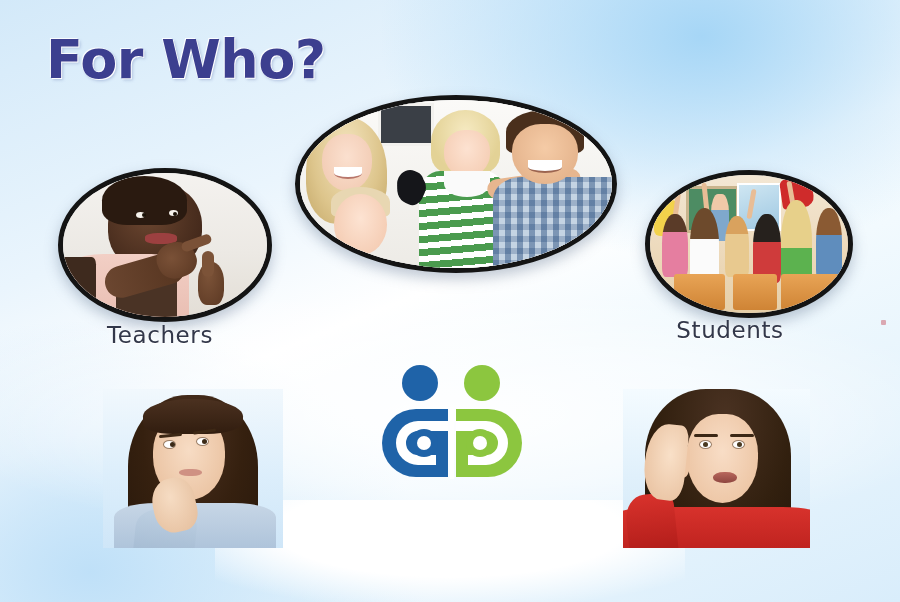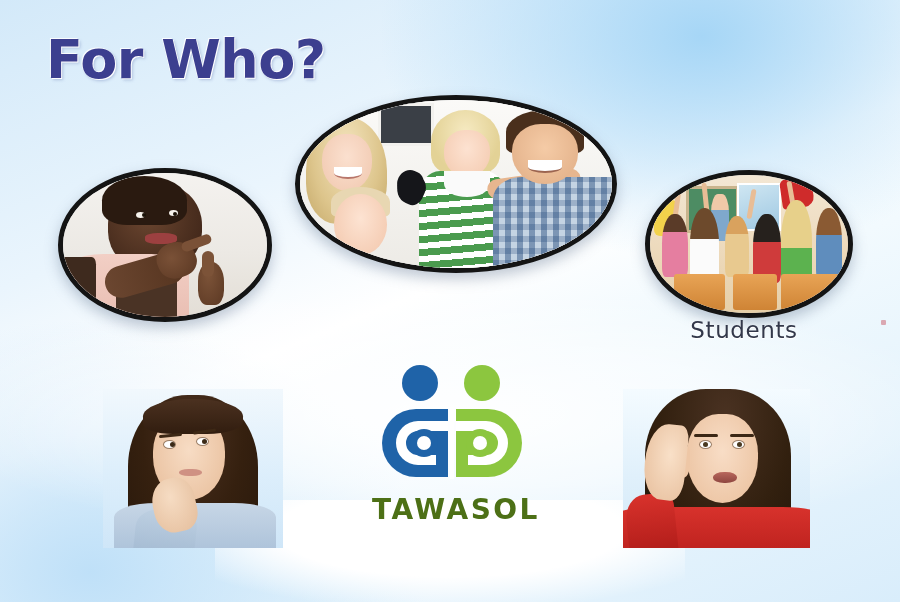--- a/index.html
+++ b/index.html
@@ -58,21 +58,21 @@
   }
 
   
   #oval-teachers{left:58px;top:168px;width:204px;height:144px;}
   #cap-teachers{left:58px;top:322px;width:204px;}
   
   #oval-family{left:295px;top:95px;width:312px;height:168px;}
   #cap-family{left:295px;top:271px;width:312px;}
   
   #oval-students{left:645px;top:170px;width:198px;height:138px;}
-  #cap-students{left:645px;top:317px;width:198px;}
+  #cap-students{left:631px;top:317px;width:198px;}
 
   
   
   .sc-teacher{background:linear-gradient(180deg,#f4f2ef 0%,#ece9e4 55%,#e3ded6 100%);}
   .sc-teacher .head{position:absolute;left:22%;top:6%;width:46%;height:62%;
     background:radial-gradient(ellipse at 42% 38%,#6b4630 0%,#4d3020 55%,#382015 100%);
     border-radius:48% 48% 44% 44%;}
   .sc-teacher .hair{position:absolute;left:19%;top:2%;width:42%;height:34%;
     background:#2a1a10;border-radius:50% 50% 30% 30%;}
   .sc-teacher .eye{position:absolute;width:9px;height:6px;background:#f6f2ec;border-radius:50%;}
@@ -269,20 +269,21 @@
           <div class="vest"></div>
           <div class="vest2"></div>
         <div class="arm"></div>
           <div class="hand1"></div>
           <div class="finger1"></div>
         <div class="hand2"></div>
           <div class="finger2"></div>
       </div>
     </div>
   </div>
+  <div class="caption" id="cap-teachers">Teachers</div>
 
   <div class="oval-wrap" id="oval-family">
     <div class="oval">
       <div class="scene sc-family">
         <div class="wall"></div>
         <div class="frame"></div>
         <div class="mom-hair"></div>
           <div class="mom-face"></div>
           <div class="mom-smile"></div>
         <div class="baby-hair"></div>
@@ -376,17 +377,16 @@
       <circle cx="52" cy="80" r="7" fill="#ffffff"></circle>
 
       <path d="M84 46 L116 46 A34 34 0 1 1 116 114 L84 114 Z" fill="#8cc63f"></path>
       <path d="M84 58 L114 58 A22 22 0 1 1 114 102 L96 102 L96 92 L114 92 A12 12 0 1 0 114 68 L84 68 Z" fill="#ffffff"></path>
       <circle cx="108" cy="80" r="14" fill="#8cc63f"></circle>
       <circle cx="108" cy="80" r="7" fill="#ffffff"></circle>
 
       <rect x="78" y="44" width="4" height="72" fill="#ffffff"></rect>
     </svg>
   </div>
-  <div id="logo-text">TAWASOL</div>
 
   <div id="dot-artifact"></div>
 
 </div>
 
 </body></html>

